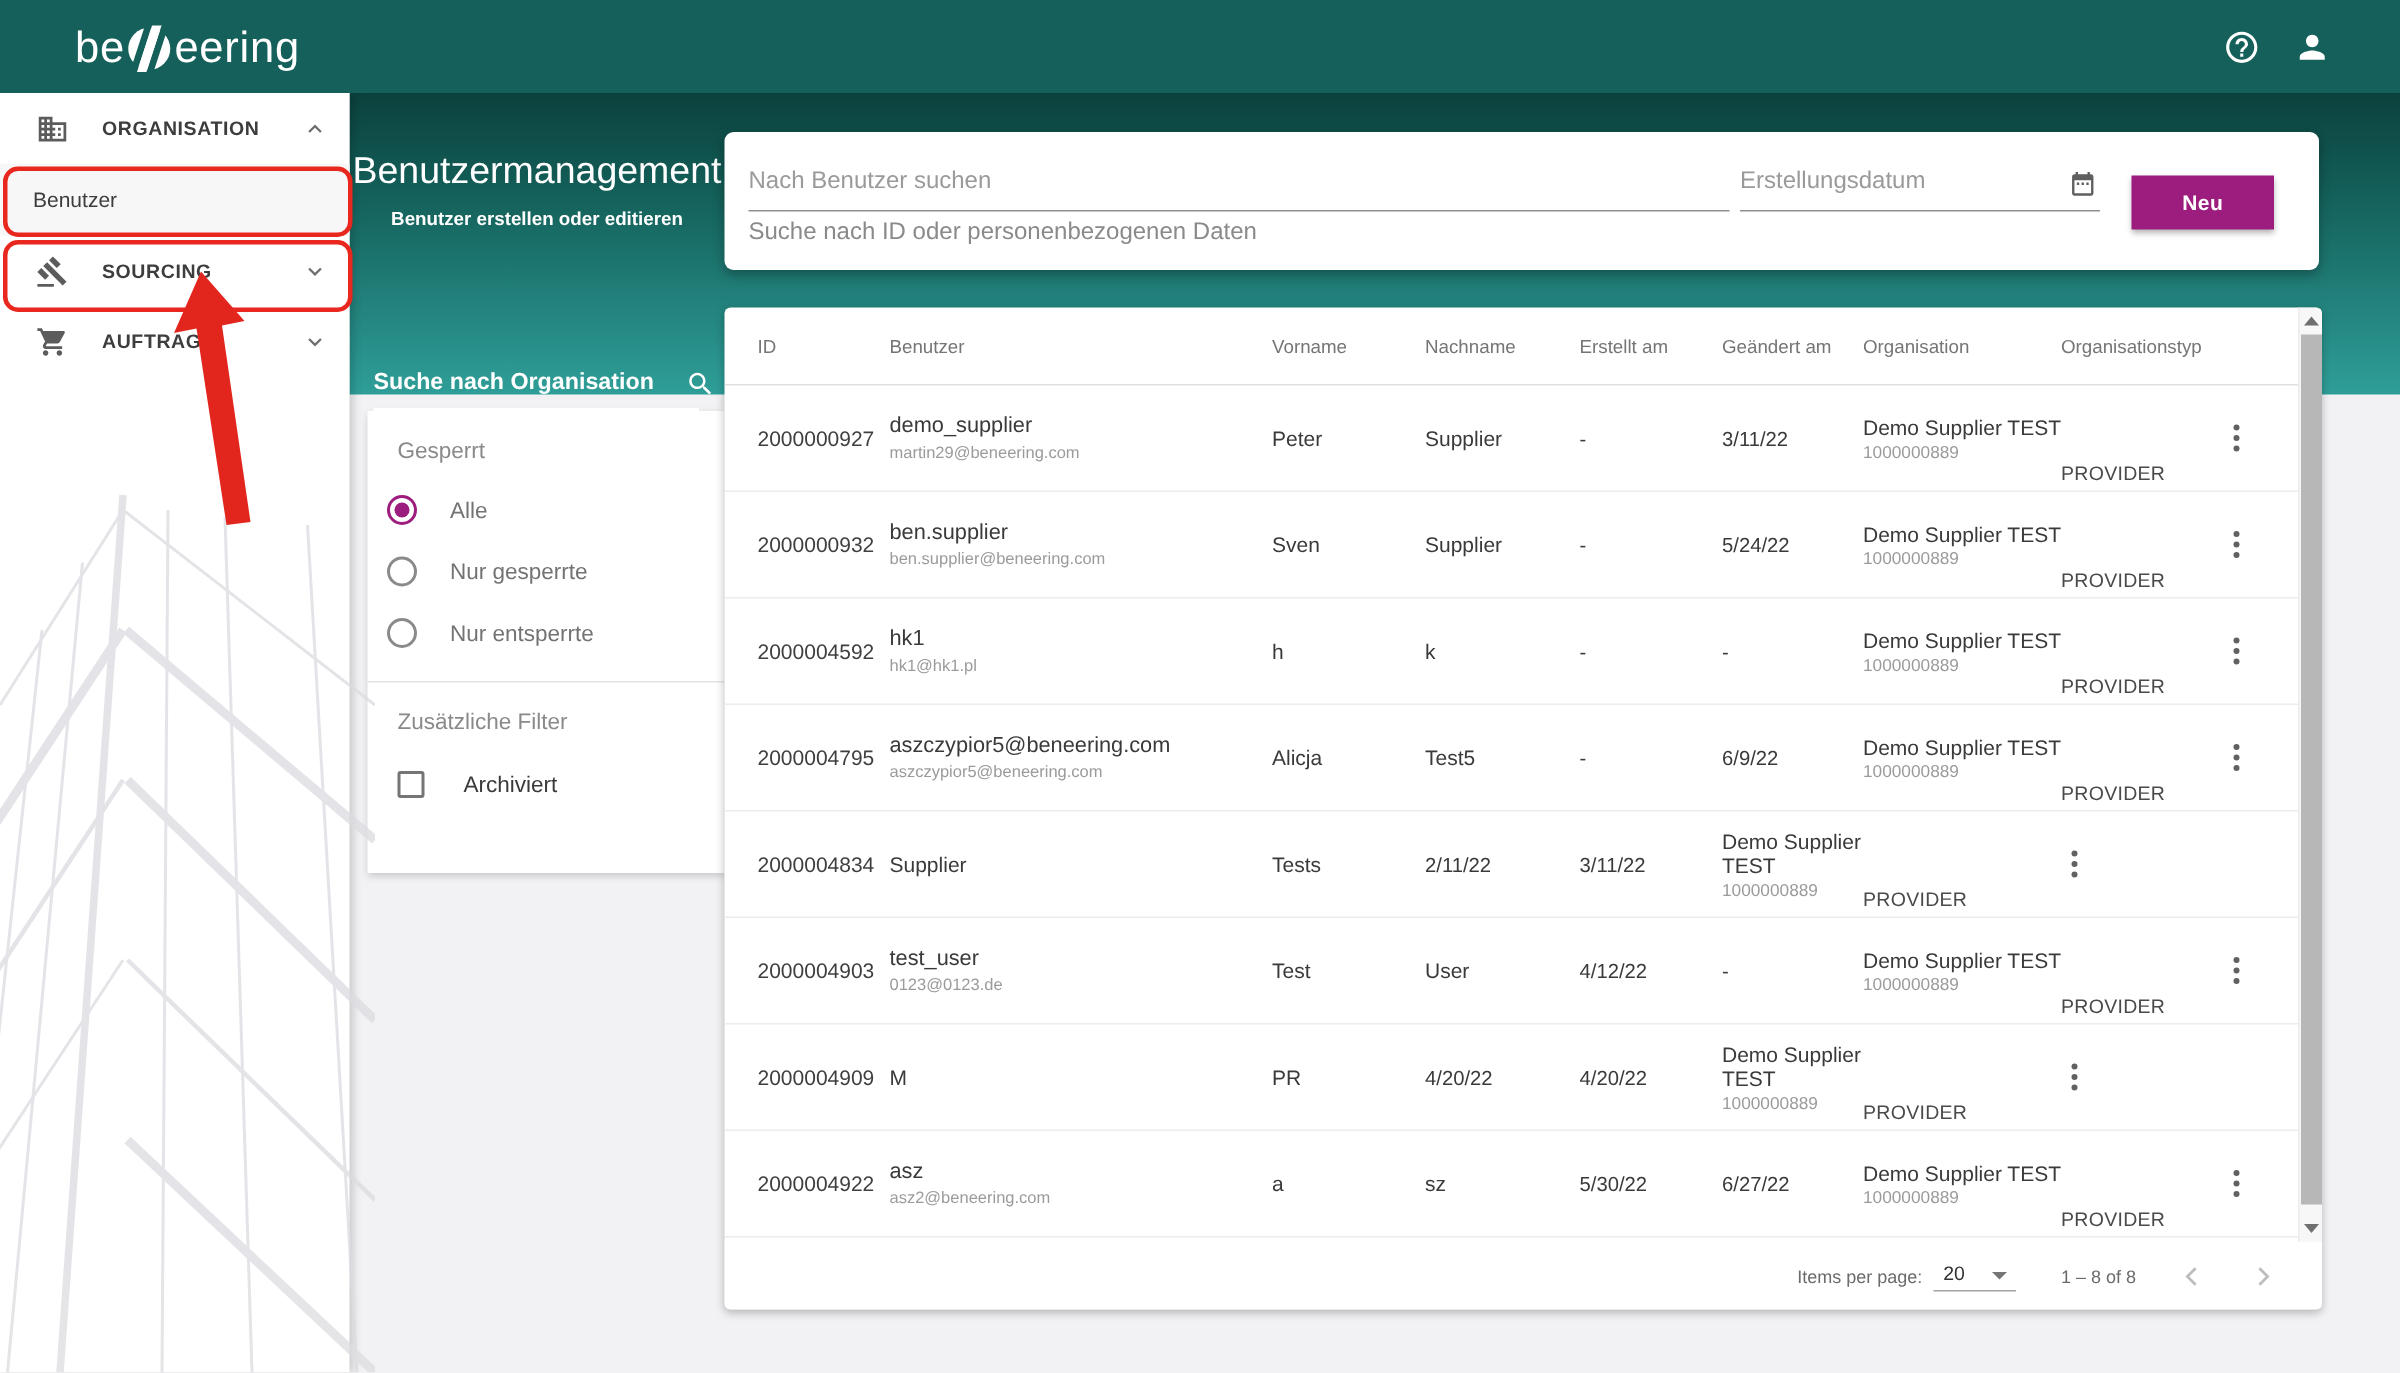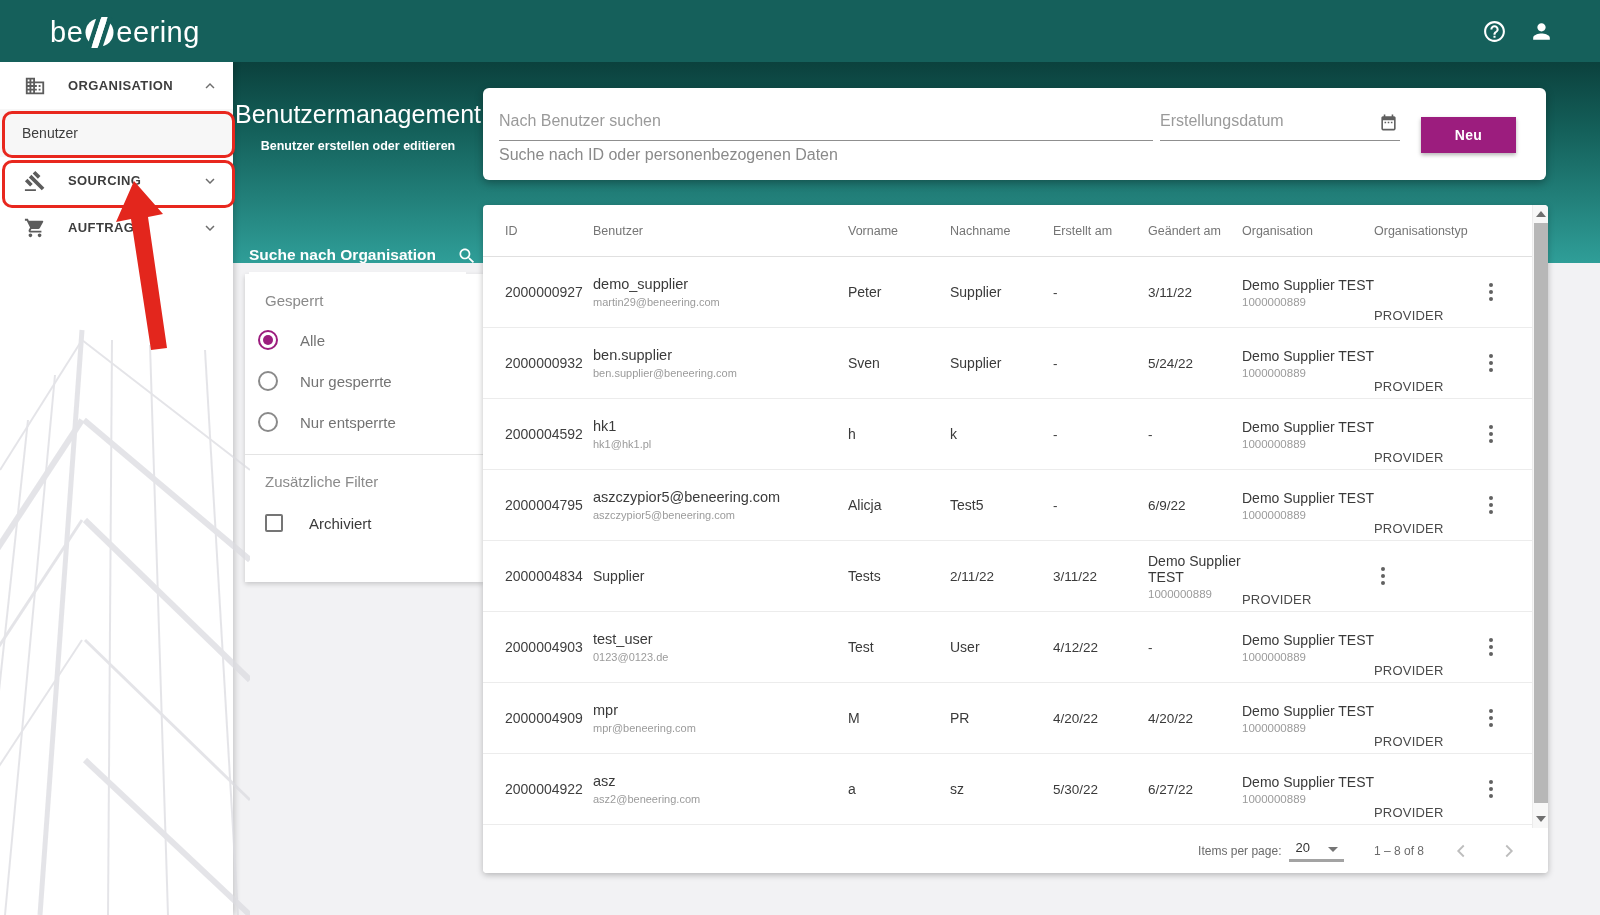--- a/index.html
+++ b/index.html
@@ -93,21 +93,21 @@
 
   
   #vscroll { position:absolute; right:0; top:0; width:16px; height:623px; background:#f7f7f7; border-left:1px solid #ececec; }
   #vscroll .thumb { position:absolute; left:1px; top:18px; width:14px; height:580px; background:#b7b7b7; cursor:pointer;}
   .tri-up { position:absolute; left:3px; top:6px; width:0; height:0; border-left:5px solid transparent; border-right:5px solid transparent; border-bottom:6px solid #6f6f6f; cursor:pointer;}
   .tri-down { position:absolute; left:3px; bottom:6px; width:0; height:0; border-left:5px solid transparent; border-right:5px solid transparent; border-top:6px solid #6f6f6f; cursor:pointer;}
 
   
   #pager { position:absolute; left:0; top:623px; width:1065px; height:45px; display:flex; align-items:center; justify-content:flex-end; padding-right:28px; background:#fff;}
   #pager .ipp-label { font-size:12px; color:#6b6b6b; }
-  #ipp-select { display:flex; align-items:flex-end; border-bottom:3px solid #a3a3a3; margin-left:8px; padding:0 4px 4px 6px; cursor:pointer;}
+  #ipp-select { display:flex; align-items:flex-end; border-bottom:1px solid #a3a3a3; margin-left:8px; padding:0 4px 4px 6px; cursor:pointer;}
   #ipp-select .val { font-size:13px; color:#333; }
   #ipp-select .caret { width:0; height:0; border-left:5px solid transparent; border-right:5px solid transparent; border-top:5px solid #757575; margin:0 2px 3px 18px; }
   #pager .range { font-size:12px; color:#6b6b6b; margin-left:30px; }
   #pager .pchev { margin-left:26px; color:#bdbdbd; cursor:default; }
   #pager .pchev svg { display:block; }
 </style>
 </head>
 <body>
 
 <div id="stage">
@@ -403,24 +403,20 @@
         <div class="c-typ">PROVIDER</div>
         <div class="dots">
             <i></i>
             <i></i>
             <i></i>
           </div>
       </div>
 
       <div class="grid-row">
         <div class="c-id">2000004909</div>
-        <div class="c-user">
-          <div class="nm">mpr</div>
-          <div class="em">mpr@beneering.com</div>
-        </div>
         <div class="c-txt">M</div>
         <div class="c-txt">PR</div>
         <div class="c-date">4/20/22</div>
         <div class="c-date">4/20/22</div>
         <div class="c-org">
           <div class="on">Demo Supplier TEST</div>
           <div class="oid">1000000889</div>
         </div>
         <div class="c-typ">PROVIDER</div>
         <div class="dots">

